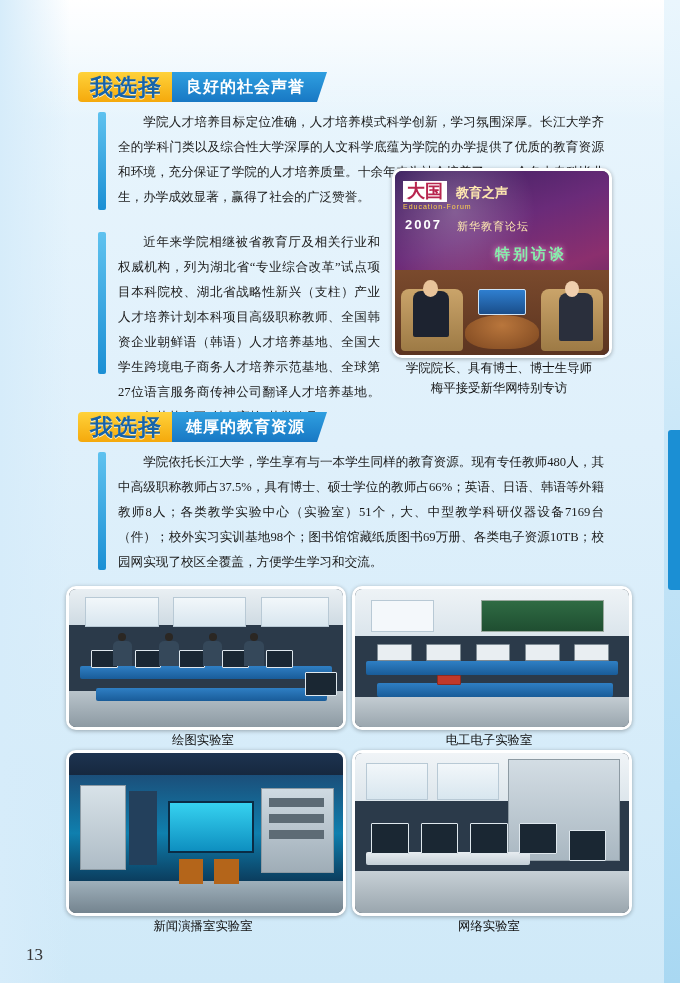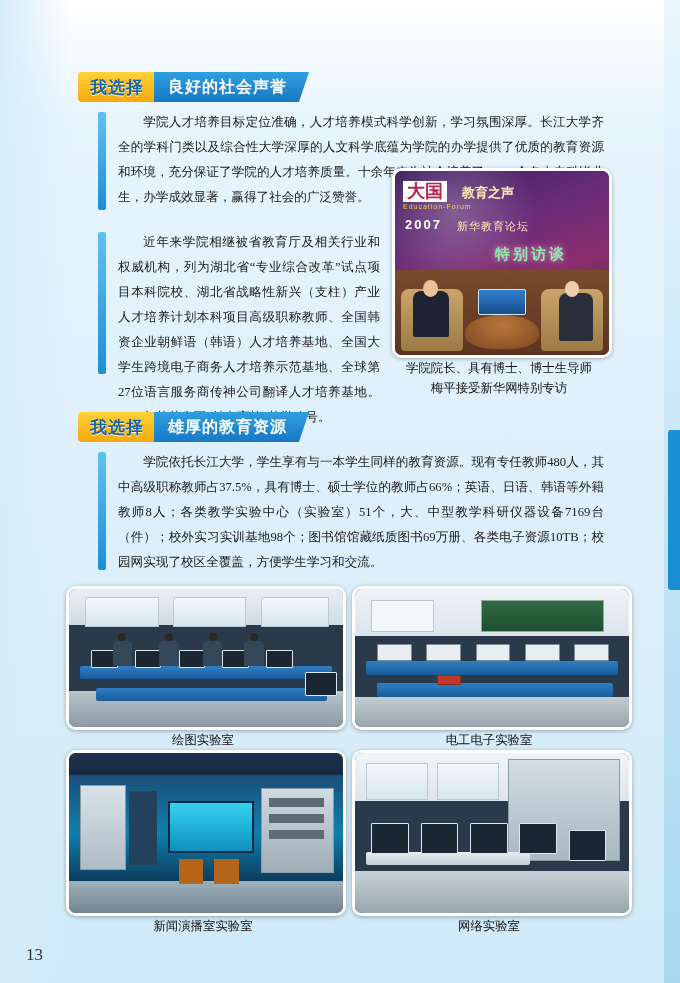--- a/index.html
+++ b/index.html
@@ -60,21 +60,21 @@
     height: 30px;
   }
   .heading .tag {
     display: flex;
     align-items: center;
     padding: 0 10px 0 12px;
     background: linear-gradient(180deg, #ffd23a 0%, #f5a90c 100%);
     border-radius: 4px 0 0 4px;
     color: #1763a8;
     font-weight: bold;
-    font-size: 17px;
+    font-size: 23px;
     letter-spacing: 1px;
     text-shadow: 0 1px 0 #fff7cf;
   }
   .heading .tag::after {
     content: "";
     position: absolute;
   }
   .heading .title {
     display: flex;
     align-items: center;
@@ -147,21 +147,21 @@
     font-weight: bold;
     font-size: 18px;
     padding: 1px 4px;
     line-height: 1.05;
     font-family: "Liberation Serif", serif;
   }
   .tv-logo .small {
     color: #ffe9b0;
     font-size: 13px;
     font-weight: bold;
-    margin-left: 15px;
+    margin-left: 9px;
     font-family: "Liberation Serif", serif;
   }
   .tv-logo .sub {
     color: #ffd24d;
     font-size: 7px;
     letter-spacing: 1px;
     margin-top: 1px;
   }
   .tv-year {
     position: absolute;

